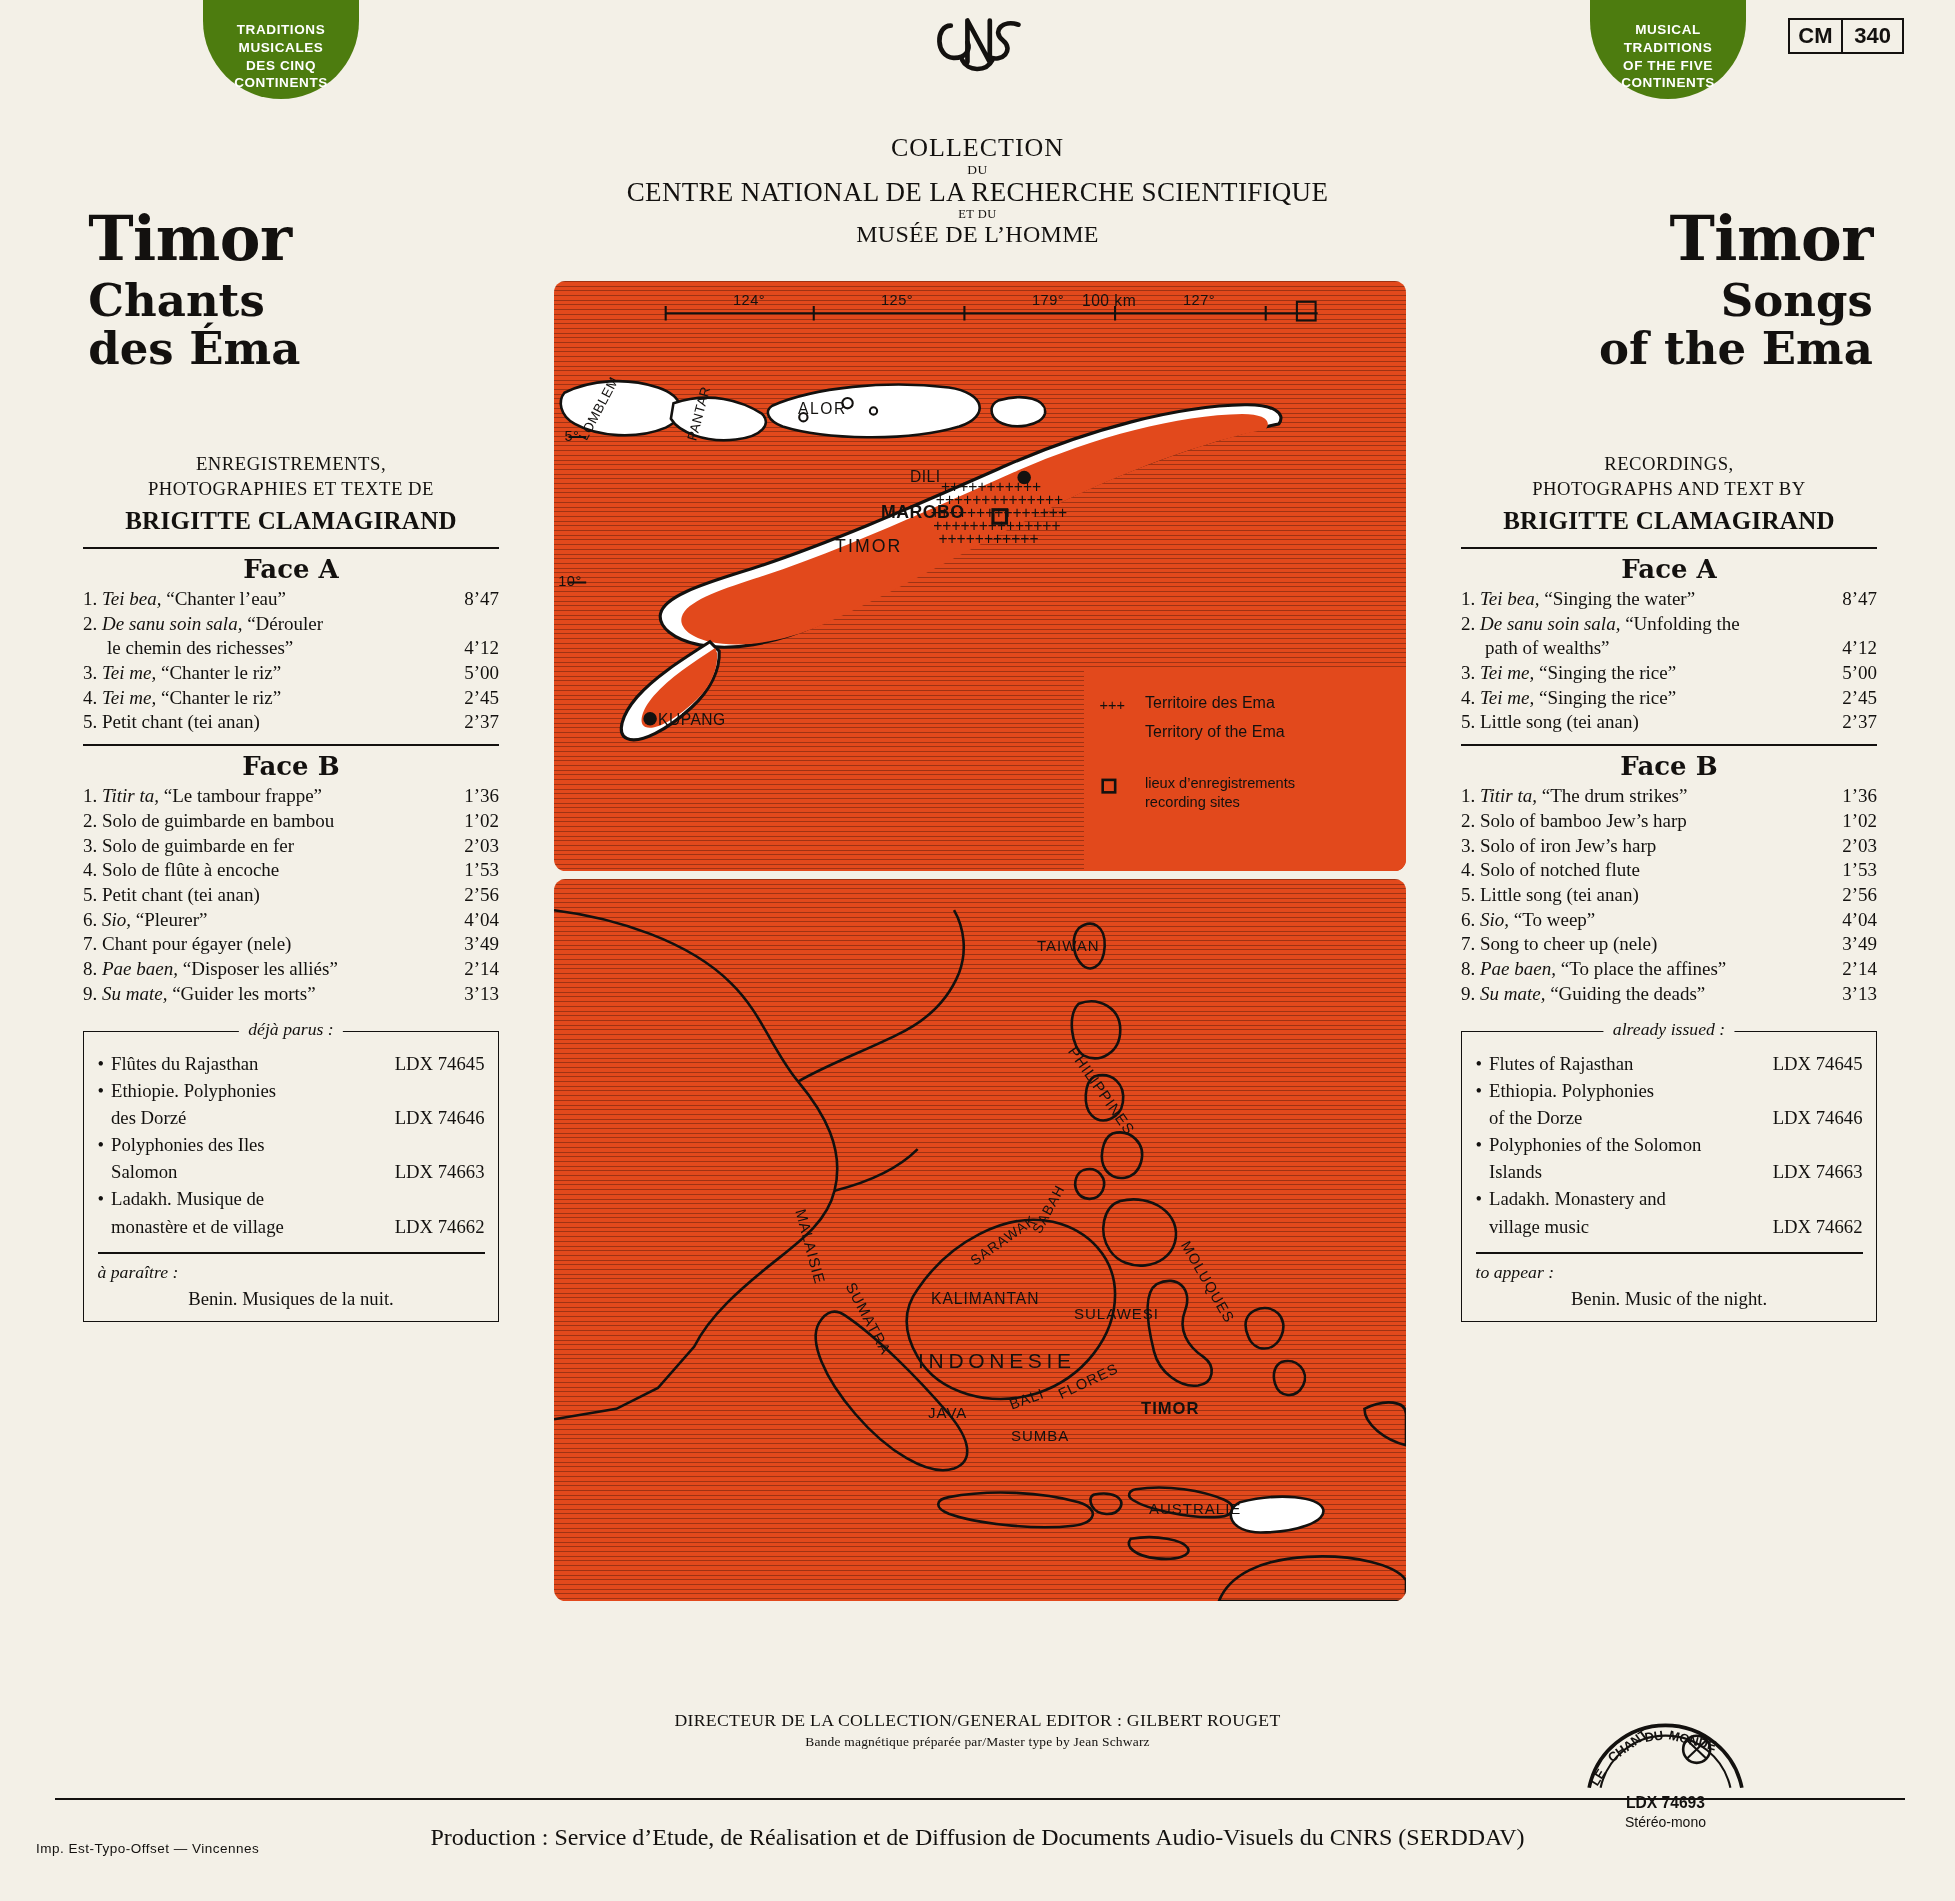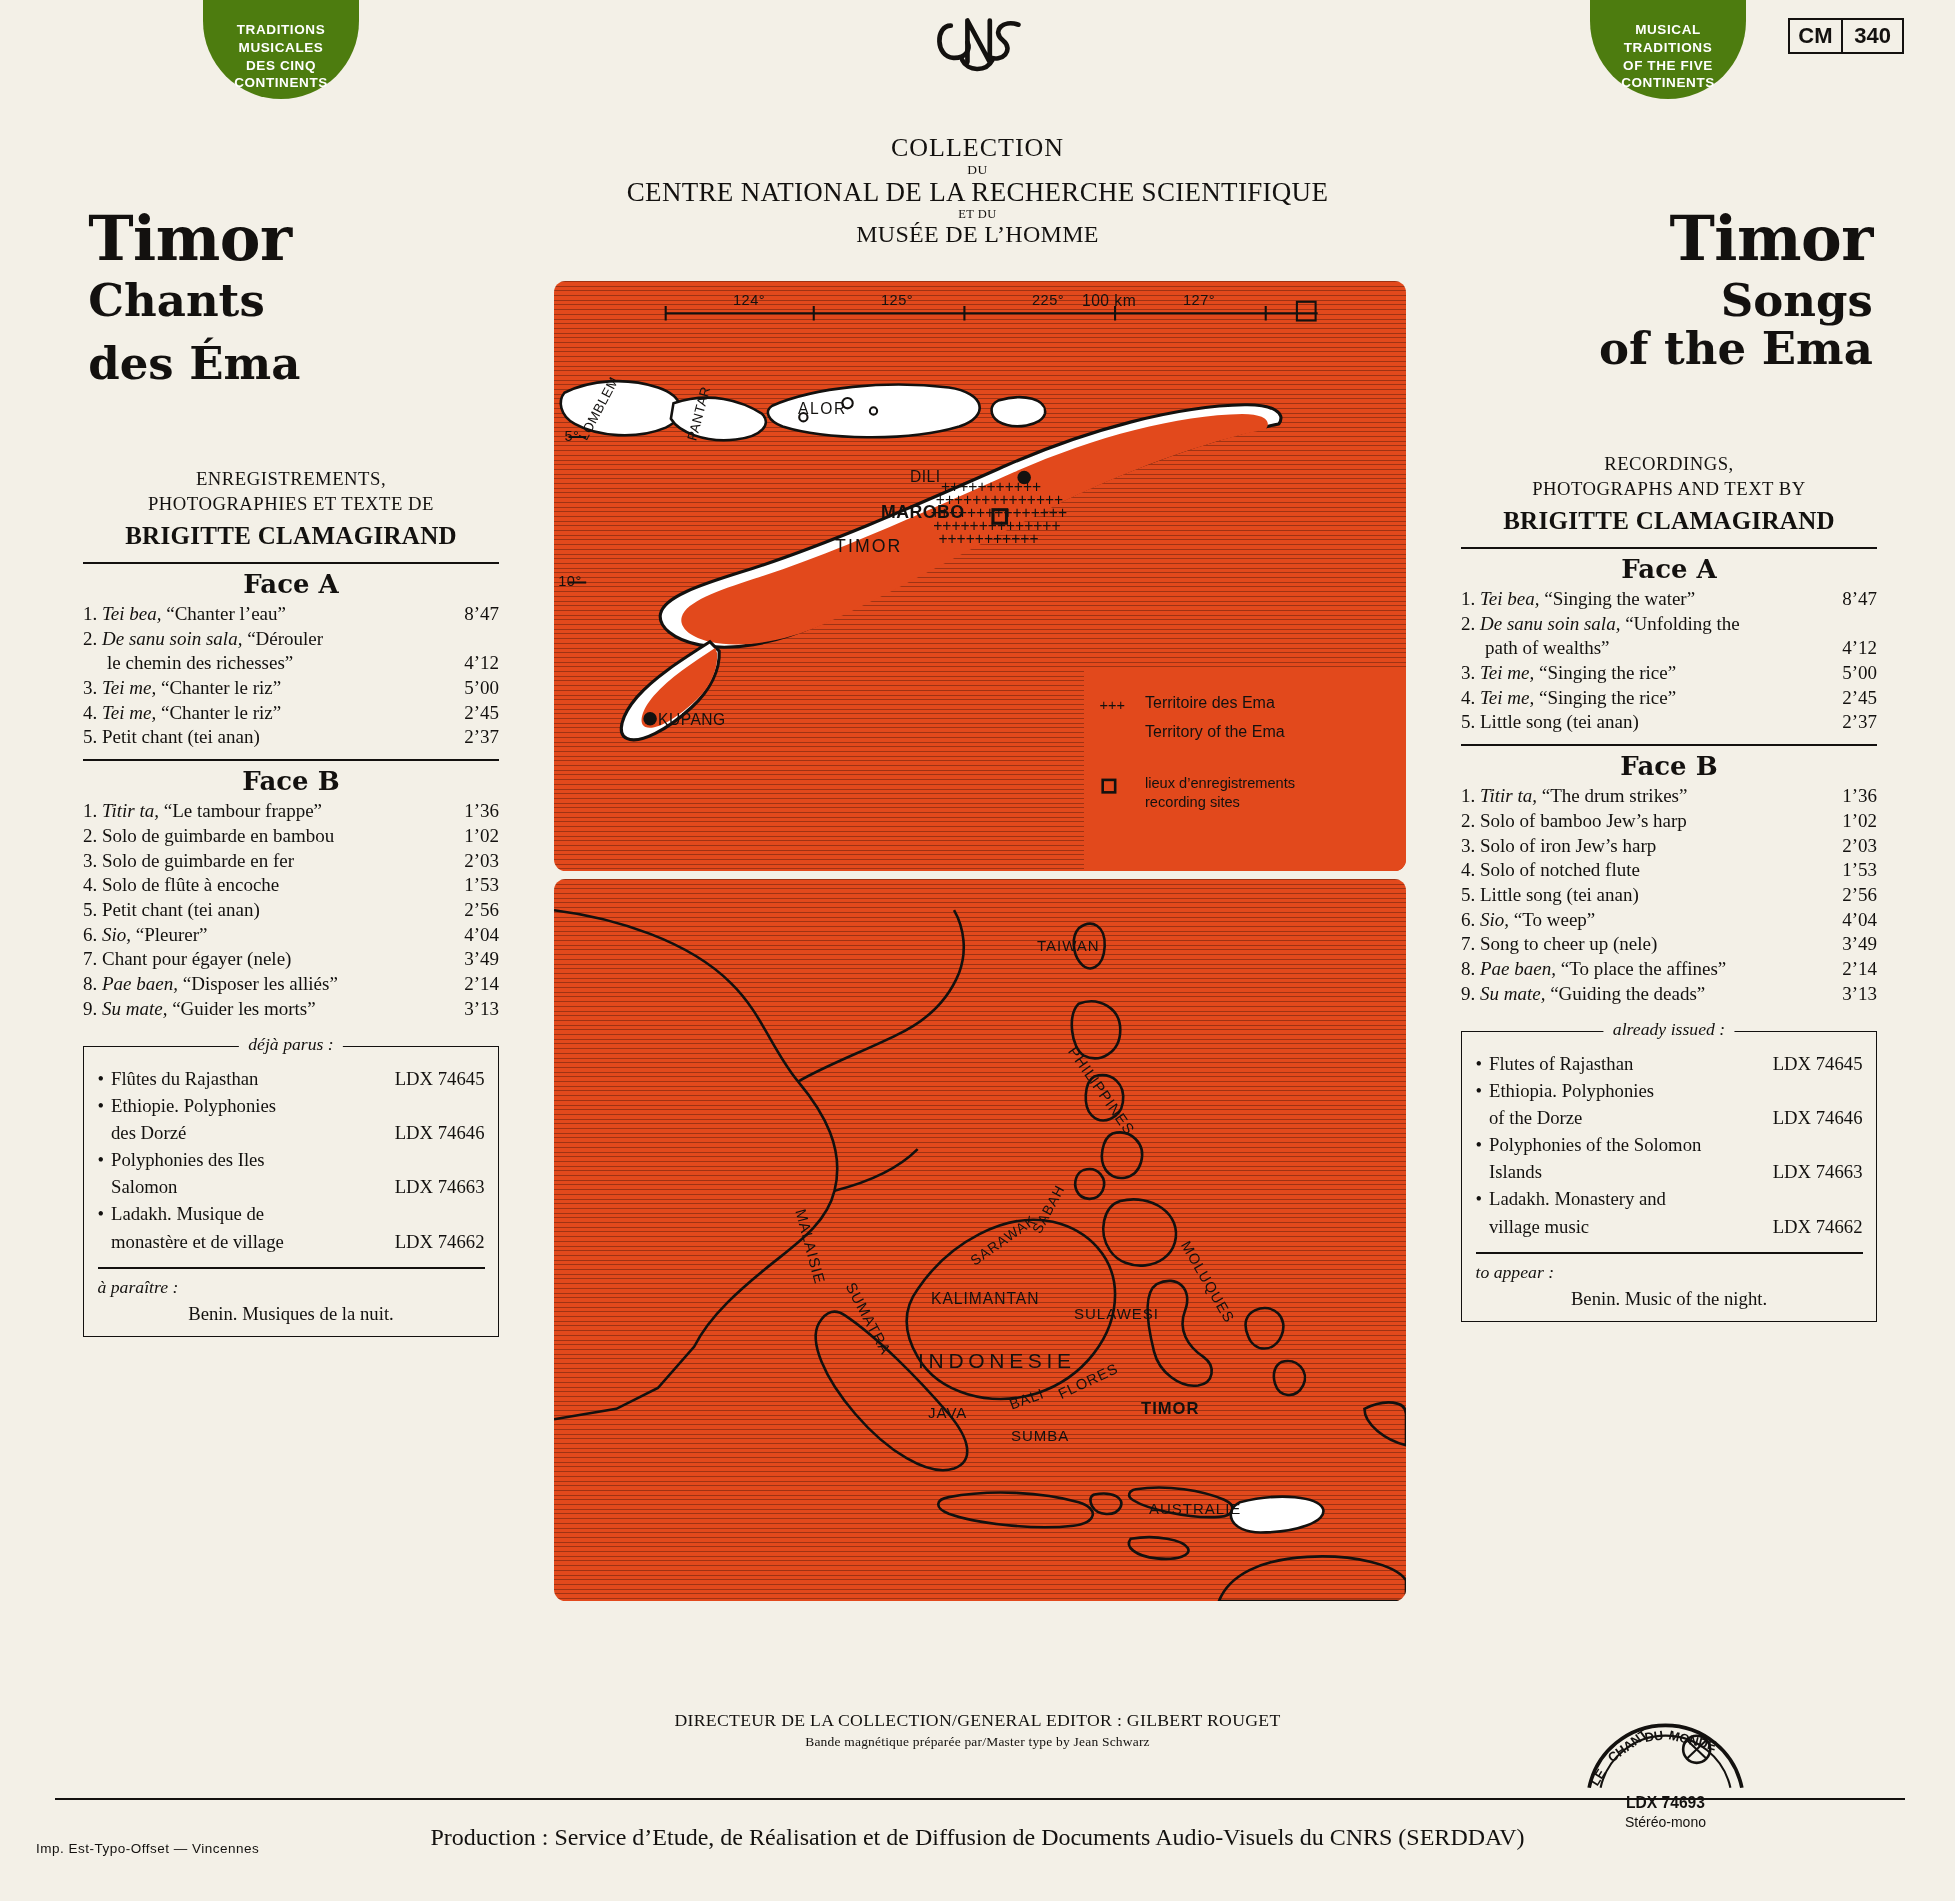--- a/index.html
+++ b/index.html
@@ -224,21 +224,21 @@
     <div class="l2">DU</div>
     <div class="l3">CENTRE NATIONAL DE LA RECHERCHE SCIENTIFIQUE</div>
     <div class="l4">ET DU</div>
     <div class="l5">MUSÉE DE L’HOMME</div>
   </div>
 
   <div class="col left">
     <div class="title-block">
       <div class="title-big">Timor</div>
       <div class="title-sub">Chants</div>
-      <div class="title-sub" style="margin-top:16px">des Éma</div>
+      <div class="title-sub" style="margin-top:1px">des Éma</div>
     </div>
 
     <div class="credits">
       <div class="c1">ENREGISTREMENTS,</div>
       <div class="c2">PHOTOGRAPHIES ET TEXTE DE</div>
       <div class="name">BRIGITTE CLAMAGIRAND</div>
     </div>
 
     <div class="rule"></div>
     <div class="face-head">Face A</div>
@@ -558,21 +558,21 @@
           <text x="745" y="405">+++++++++++</text>
           <text x="735" y="430">++++++++++++++</text>
           <text x="725" y="455">+++++++++++++++</text>
           <text x="730" y="480">++++++++++++++</text>
           <text x="740" y="505">+++++++++++</text>
         </g>
       </svg>
 
       <div class="maplabel" style="left:179px;top:11.4px;">124°</div>
       <div class="maplabel" style="left:327px;top:11.4px;">125°</div>
-      <div class="maplabel" style="left:478px;top:11.4px;">225°</div>
+      <div class="maplabel" style="left:478px;top:11.4px;">179°</div>
       <div class="maplabel" style="left:629px;top:11.4px;">127°</div>
       <div class="maplabel" style="left:528px;top:11.4px;font-size:15.6px;">100 km</div>
       <div class="maplabel" style="left:10.4px;top:147px;">5°</div>
       <div class="maplabel" style="left:4.2px;top:292px;">10°</div>
 
       <div class="maplabel" style="left:10.4px;top:120px;transform:rotate(-62deg);font-size:13.5px;">LOMBLEM</div>
       <div class="maplabel" style="left:117px;top:125px;transform:rotate(-75deg);font-size:13.5px;">PANTAR</div>
       <div class="maplabel" style="left:244px;top:119px;font-size:15.6px;letter-spacing:1.6px;">ALOR</div>
       <div class="maplabel big" style="left:281px;top:255px;">TIMOR</div>
       <div class="maplabel bold" style="left:327px;top:221px;">MAROBO</div>

